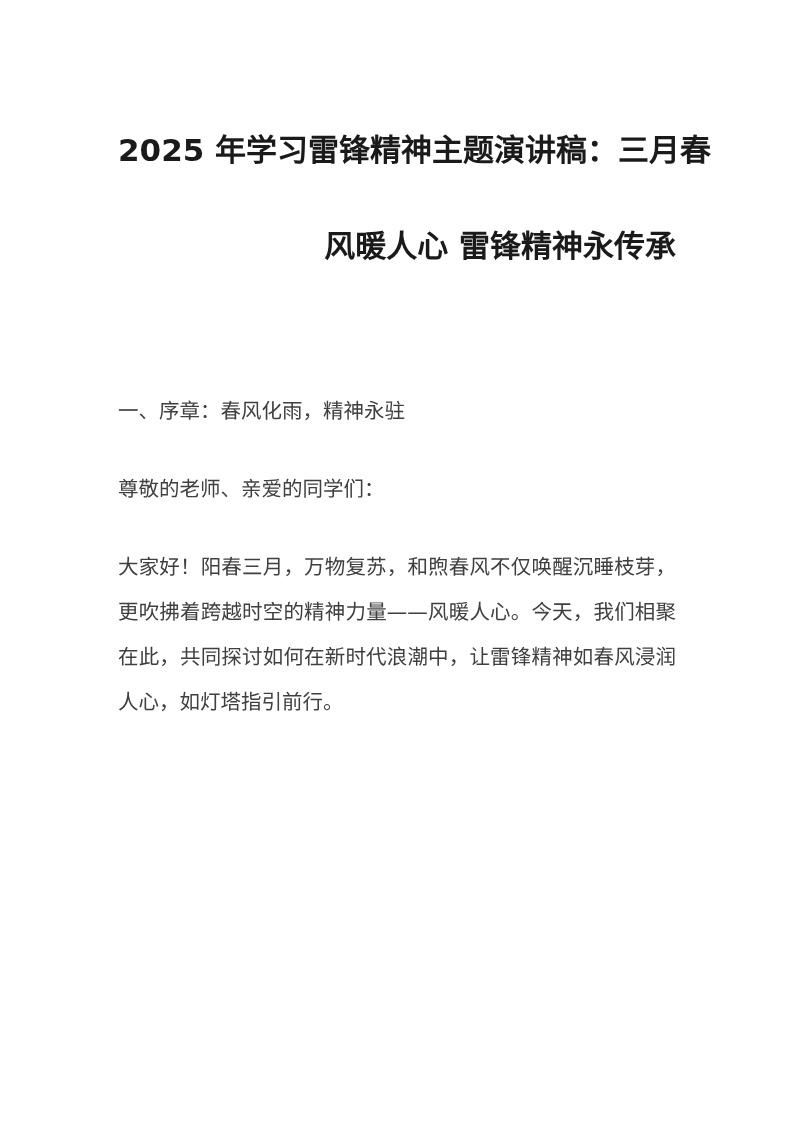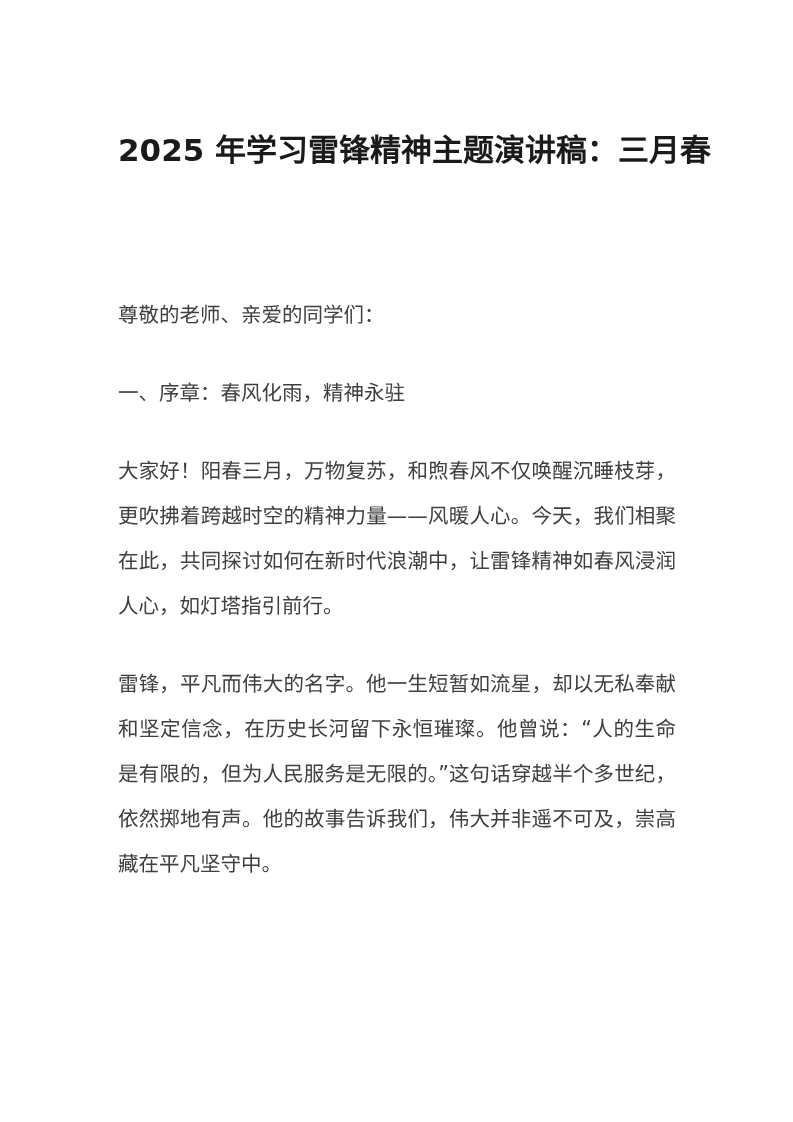--- a/index.html
+++ b/index.html
@@ -42,23 +42,23 @@
     text-justify: inter-ideograph;
   }
 </style>
 </head>
 <body>
 
 <div class="page">
 
   <h1 class="doc-title">
     <span class="title-line">2025 年学习雷锋精神主题演讲稿：三月春</span>
+    <span class="title-line">风暖人心 雷锋精神永传承</span>
   </h1>
+
+  <p class="para">一、序章：春风化雨，精神永驻</p>
 
   <p class="para">尊敬的老师、亲爱的同学们：</p>
 
-  <p class="para">一、序章：春风化雨，精神永驻</p>
-
   <p class="para justified">大家好！阳春三月，万物复苏，和煦春风不仅唤醒沉睡枝芽，更吹拂着跨越时空的精神力量——风暖人心。今天，我们相聚在此，共同探讨如何在新时代浪潮中，让雷锋精神如春风浸润人心，如灯塔指引前行。</p>
 
-  <p class="para justified">雷锋，平凡而伟大的名字。他一生短暂如流星，却以无私奉献和坚定信念，在历史长河留下永恒璀璨。他曾说：“人的生命是有限的，但为人民服务是无限的。”这句话穿越半个多世纪，依然掷地有声。他的故事告诉我们，伟大并非遥不可及，崇高藏在平凡坚守中。</p>
 
 </div>
 
 </body></html>

